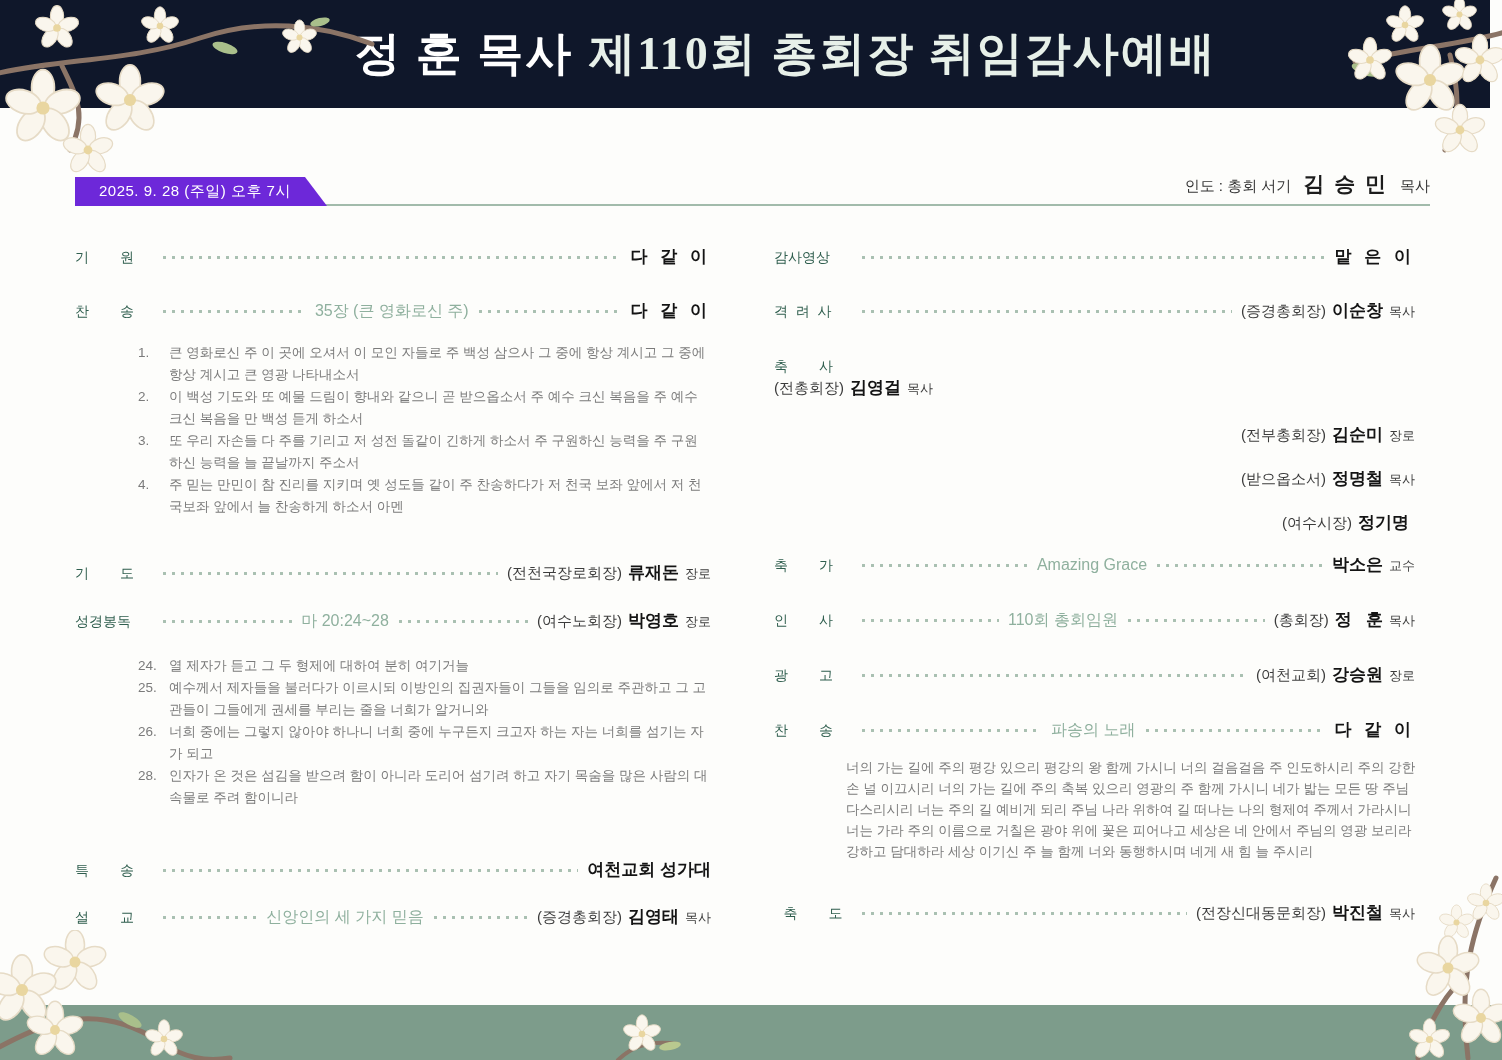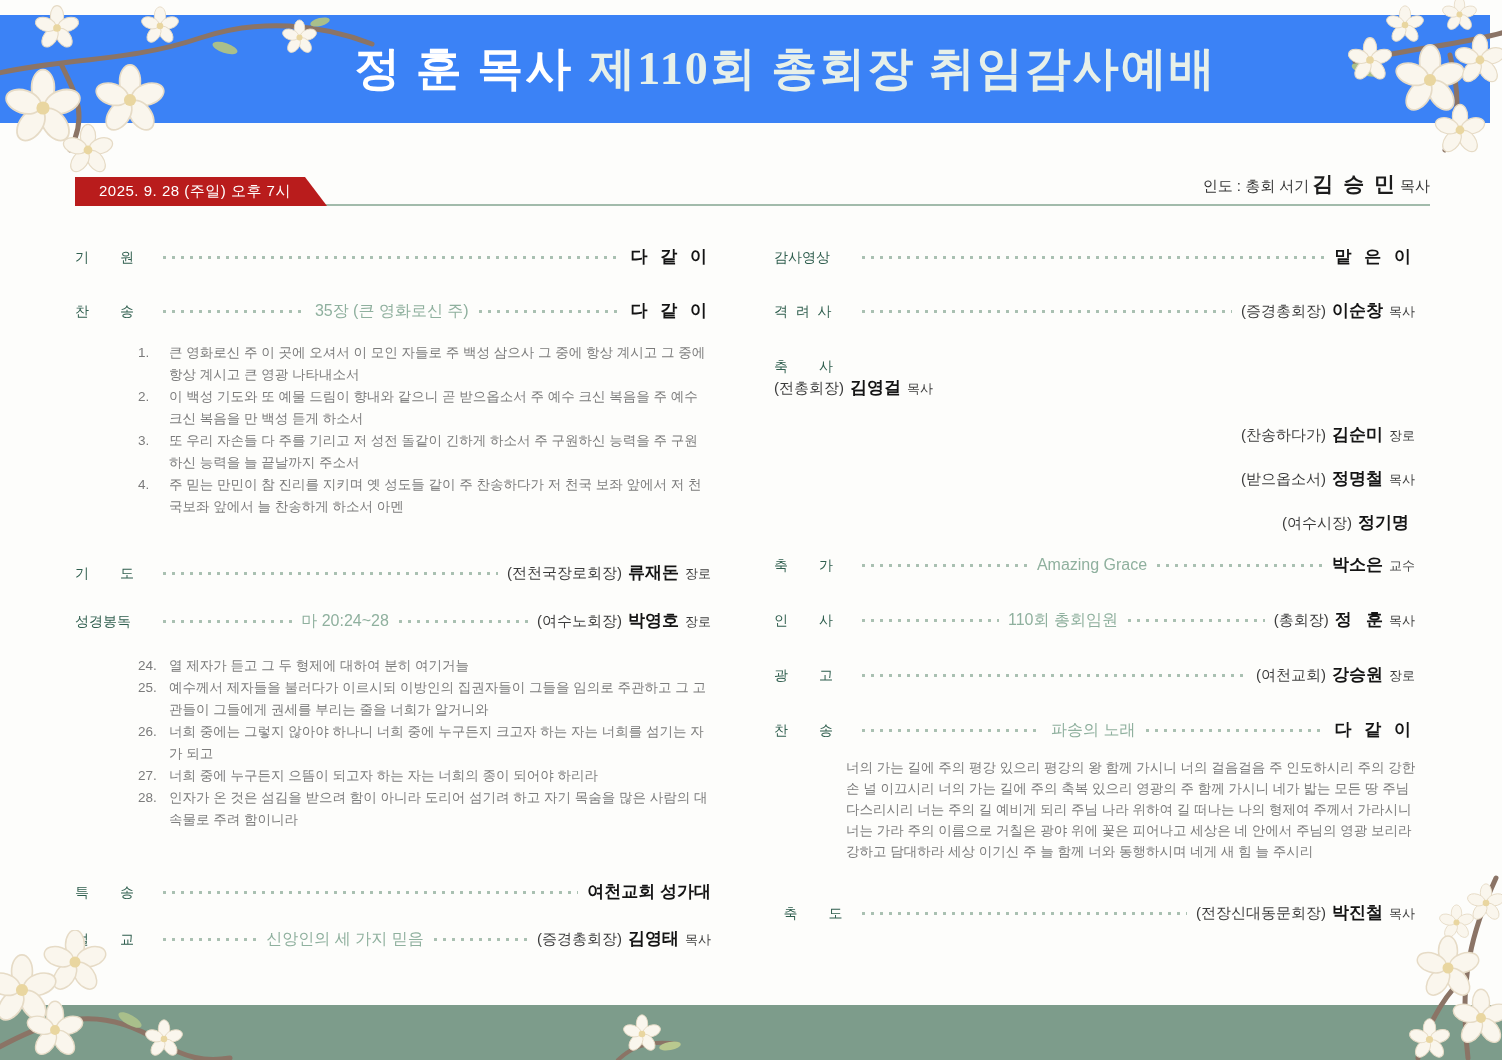--- a/index.html
+++ b/index.html
@@ -1,33 +1,33 @@
 <!DOCTYPE html>
 <html><head>
 <meta charset="utf-8">
 <style>
   * { box-sizing: border-box; }
   body { margin:0; font-family:"Liberation Sans", sans-serif; background:#e9e9e9; }
   .page { position:relative; width:1502px; height:1060px; background:#fdfdfb; overflow:hidden; }
 
   
-  .band-top { position:absolute; top:0; left:0; right:12px; height:108px; background:#3b82f6;
-              display:flex; align-items:center; justify-content:center; z-index:1;margin-top:15px; }
+  .band-top { position:absolute; top:0; left:0; right:12px; height:108px; background:#0f172a;
+              display:flex; align-items:center; justify-content:center; z-index:1; }
   .band-bottom { position:absolute; bottom:0; left:0; right:0; height:55px; background:#7d9c8b; z-index:1; }
   .title { font-family:"Liberation Serif", serif; font-weight:bold; font-size:46px;
            letter-spacing:2px; color:#ffffff; white-space:pre; }
   .title .t2 { color:#e7f0e9; margin-left:16px; }
 
   
-  .date-badge { position:absolute; left:75px; top:177px; width:252px; height:29px; background:#b91c1c;
+  .date-badge { position:absolute; left:75px; top:177px; width:252px; height:29px; background:#6d28d9;
                 clip-path:polygon(0 0, calc(100% - 22px) 0, 100% 100%, 0 100%);
                 color:#ffffff; font-size:15px; display:flex; align-items:center; padding-left:24px;
                 letter-spacing:0.5px; z-index:3; }
   .rule { position:absolute; left:75px; right:72px; top:204px; height:2px; background:#a2bbab; z-index:2; }
-  .leader { position:absolute; right:72px; top:170px; display:flex; align-items:baseline; gap:3px; z-index:3; }
+  .leader { position:absolute; right:72px; top:170px; display:flex; align-items:baseline; gap:12px; z-index:3; }
   .leader .pre { font-size:15px; color:#333; }
   .leader .nm { font-size:21px; font-weight:bold; color:#1c1c1c; letter-spacing:2px; white-space:pre; }
   .leader .suf { font-size:15px; color:#333; }
 
   
   .col { position:absolute; top:246px; z-index:2; }
   .col-left { left:75px; width:636px; }
   .col-right { left:774px; width:641px; }
 
   .row { display:flex; align-items:baseline; line-height:22px; }
@@ -161,24 +161,20 @@
       </div>
       <div class="verse">
         <span class="vnum">25.</span>
         <span class="vtext">예수께서 제자들을 불러다가 이르시되 이방인의 집권자들이 그들을 임의로 주관하고 그 고관들이 그들에게 권세를 부리는 줄을 너희가 알거니와</span>
       </div>
       <div class="verse">
         <span class="vnum">26.</span>
         <span class="vtext">너희 중에는 그렇지 않아야 하나니 너희 중에 누구든지 크고자 하는 자는 너희를 섬기는 자가 되고</span>
       </div>
       <div class="verse">
-        <span class="vnum">27.</span>
-        <span class="vtext">너희 중에 누구든지 으뜸이 되고자 하는 자는 너희의 종이 되어야 하리라</span>
-      </div>
-      <div class="verse">
         <span class="vnum">28.</span>
         <span class="vtext">인자가 온 것은 섬김을 받으려 함이 아니라 도리어 섬기려 하고 자기 목숨을 많은 사람의 대속물로 주려 함이니라</span>
       </div>
     </div>
 
     <div class="row mb25">
       <span class="lbl">특        송</span>
       <span class="dots"></span>
       <span class="perf">
           <span class="name">여천교회 성가대</span>
@@ -222,21 +218,21 @@
       <span class="lbl">축        사</span>
       <span class="dots"></span>
       <span class="perf">
         <span class="role">(전총회장)</span>
         <span class="name">김영걸</span>
         <span class="title-suf">목사</span>
       </span>
     </div>
 
     <div class="subrow mb21">
-      <span class="role">(찬송하다가)</span>
+      <span class="role">(전부총회장)</span>
       <span class="name">김순미</span>
       <span class="title-suf">장로</span>
     </div>
     <div class="subrow mb21">
       <span class="role">(받으옵소서)</span>
       <span class="name">정명철</span>
       <span class="title-suf">목사</span>
     </div>
     <div class="subrow mb20">
       <span class="role">(여수시장)</span>

